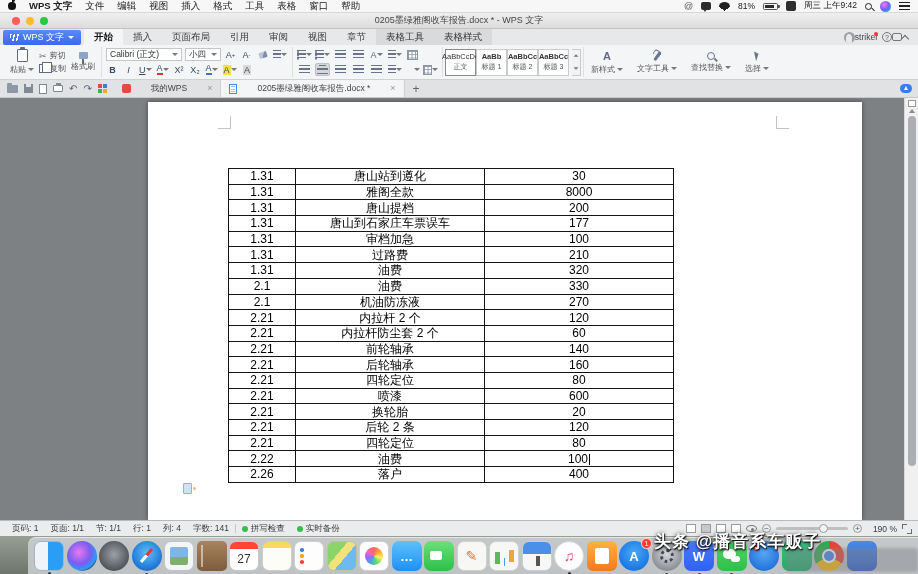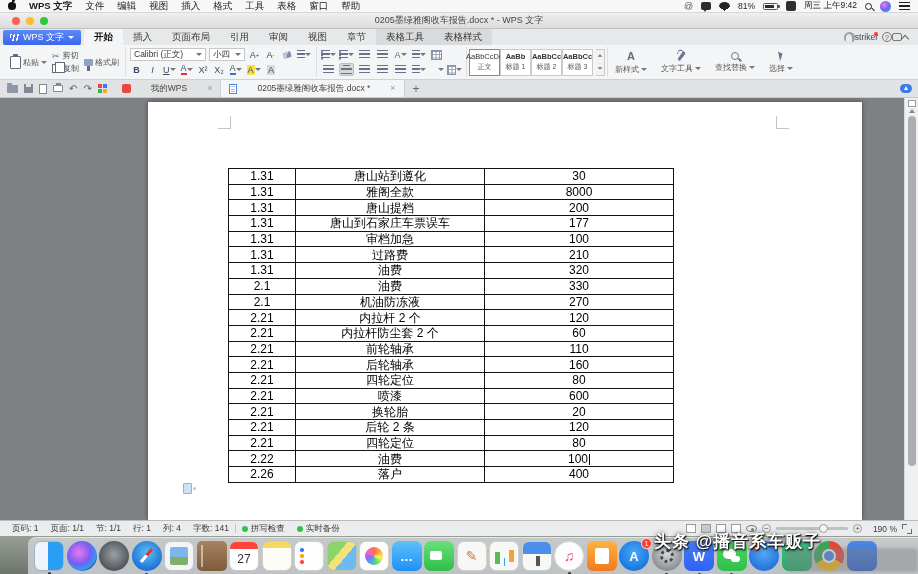--- a/index.html
+++ b/index.html
@@ -57,21 +57,21 @@
   .helpc{width:10px;height:10px;border:1px solid #777;border-radius:50%;font-size:7px;display:flex;align-items:center;justify-content:center;color:#555}
   .cmnt{width:10px;height:8px;border:1px solid #777;border-radius:2px}
   .chevup{width:6px;height:6px;border-left:1.4px solid #666;border-top:1.4px solid #666;transform:rotate(45deg);margin-top:3px}
 
   
   #ribbon{position:absolute;top:45px;left:0;right:0;height:35px;background:#f4f5f6;
     border-bottom:1px solid #cfd0d2;display:flex;align-items:stretch;padding:2px 4px;z-index:53}
   .rgroup{display:flex;align-items:center;border-right:1px solid #dedfe1;padding:0 4px;gap:3px}
   .rlabel{font-size:8px;color:#555;white-space:nowrap}
   .vcol{display:flex;flex-direction:column;justify-content:center;gap:2px}
-  .bigv{display:flex;align-items:center;justify-content:center;gap:2px;padding:0 2px}
+  .bigv{display:flex;flex-direction:column;align-items:center;justify-content:center;gap:2px;padding:0 2px}
   .i-clip{width:11px;height:13px;border:1.2px solid #5e6b80;border-radius:1px;position:relative;background:#fdfdfd}
   .i-clip::before{content:"";position:absolute;top:-3px;left:2px;width:5px;height:3px;background:#5e6b80;border-radius:1px}
   .i-scis{font-size:9px;color:#5e6b80}
   .i-copy{width:8px;height:9px;border:1px solid #5e6b80;background:#fff;position:relative}
   .i-copy::after{content:"";position:absolute;left:2px;top:-3px;width:8px;height:9px;border:1px solid #5e6b80;background:#fff}
   .i-brush{width:9px;height:7px;background:#8fa3c8;border-radius:1px;position:relative}
   .i-brush::after{content:"";position:absolute;left:3px;top:7px;width:2.5px;height:5px;background:#5e6b80}
   .minirow{display:flex;align-items:center;gap:3px;font-size:8px;color:#555}
   .fbox{border:1px solid #c5c6c8;background:#fff;height:13px;display:flex;align-items:center;
     justify-content:space-between;font-size:8.5px;color:#333;padding:0 3px;gap:3px}
@@ -633,21 +633,21 @@
 
           <tr>
             <td class="c-date">2.21</td>
             <td class="c-item">内拉杆防尘套 2 个</td>
             <td class="c-amount">60</td>
           </tr>
 
           <tr>
             <td class="c-date">2.21</td>
             <td class="c-item">前轮轴承</td>
-            <td class="c-amount">110</td>
+            <td class="c-amount">140</td>
           </tr>
 
           <tr>
             <td class="c-date">2.21</td>
             <td class="c-item">后轮轴承</td>
             <td class="c-amount">160</td>
           </tr>
 
           <tr>
             <td class="c-date">2.21</td>

